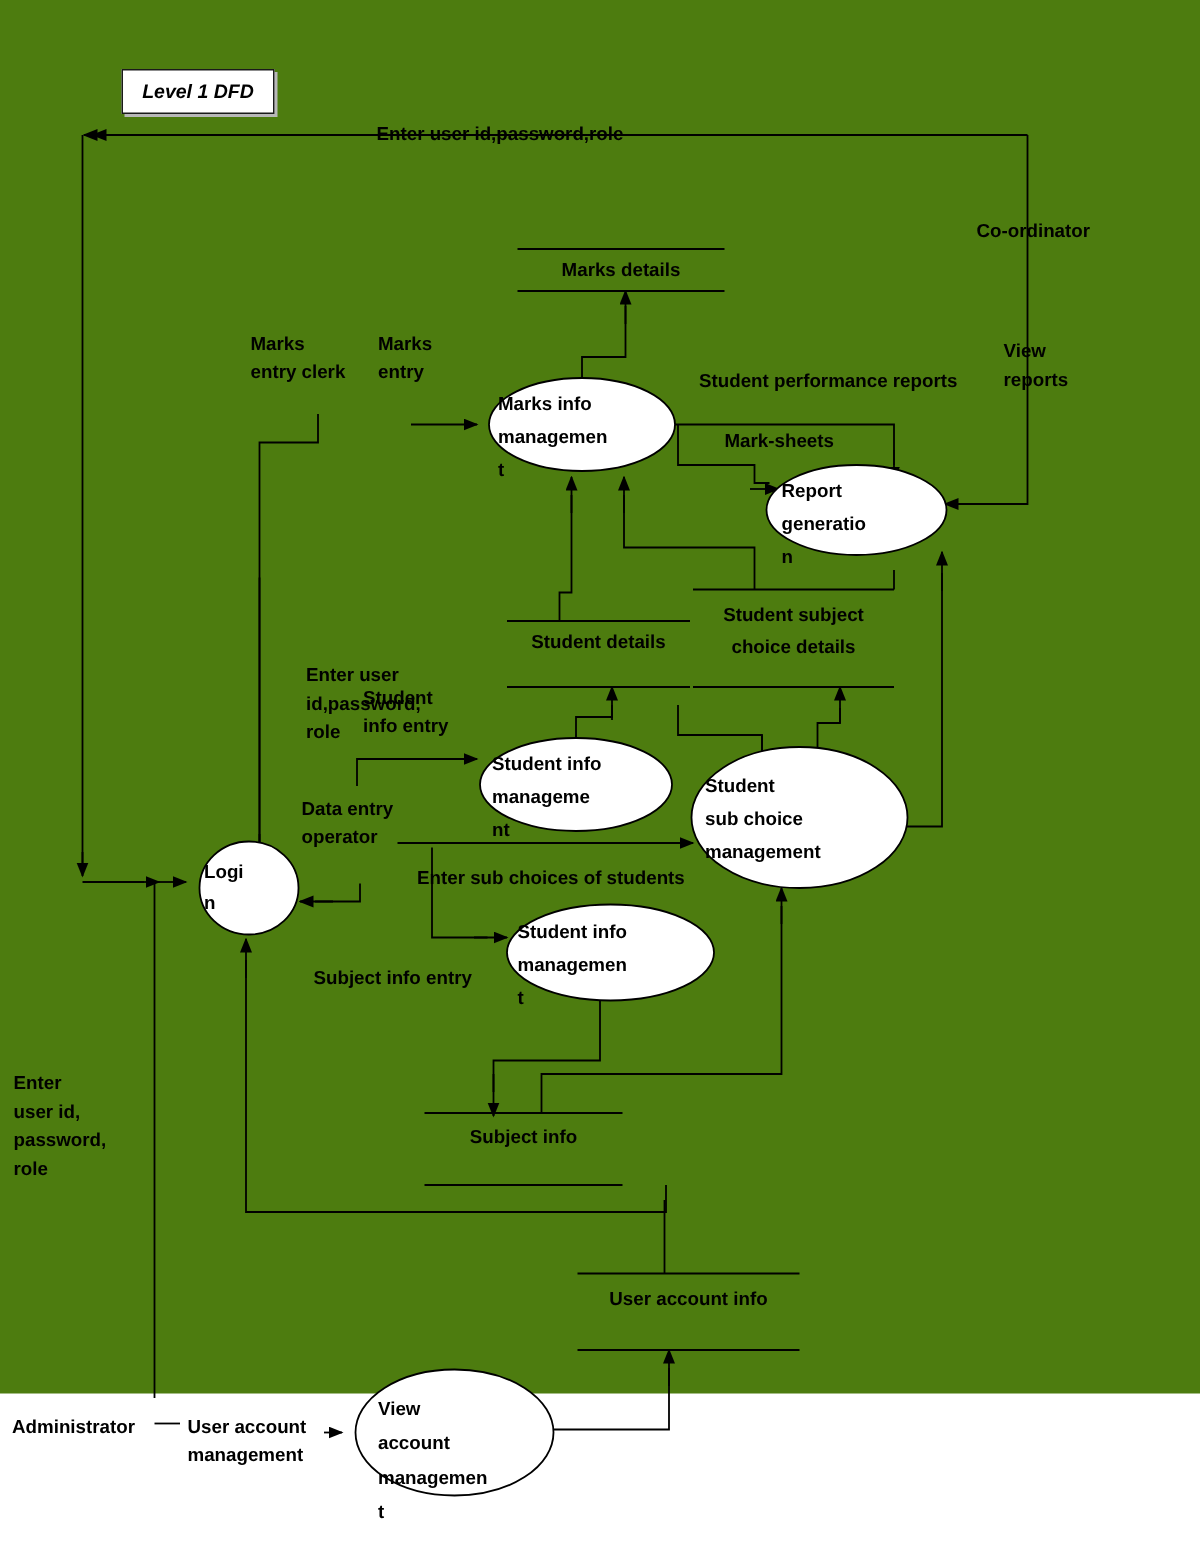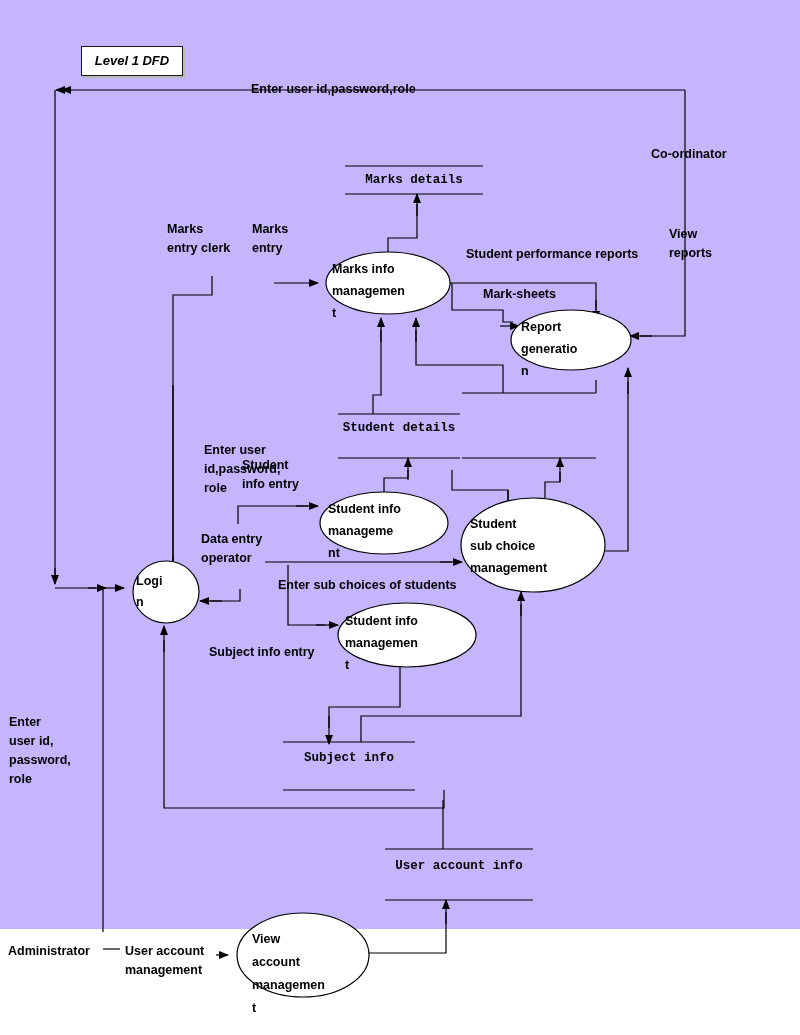--- a/index.html
+++ b/index.html
@@ -11,21 +11,21 @@
     width: 800px;
     height: 1035px;
     font-family: "Liberation Sans", sans-serif;
     color: #000000;
     overflow: hidden;
   }
   #diagram-root {
     position: relative;
     width: 800px;
     height: 929px;
-    background: #c4b5fd;
+    background: #4d7c0f;
   }
   svg.dfd-canvas {
     position: absolute;
     left: 0;
     top: 0;
     width: 800px;
     height: 1035px;
   }
   .lbl {
     position: absolute;
@@ -41,21 +41,21 @@
     font-family: "Liberation Sans", sans-serif;
     font-size: 12.5px;
     font-weight: 600;
     line-height: 22px;
     color: #000000;
     text-align: left;
     white-space: pre;
   }
   .store-text {
     position: absolute;
-    font-family: Liberation Mono, monospace;
+    font-family: Liberation Sans, sans-serif;
     font-size: 12.5px;
     font-weight: 600;
     line-height: 21px;
     color: #000000;
     text-align: center;
     white-space: pre;
   }
   #title-box {
     position: absolute;
     left: 81px;
@@ -278,20 +278,22 @@
 t</div>
   <div class="node-text" style="left:136px; top:571px; width:60px; line-height:21px;">Logi
 n</div>
   <div class="node-text" style="left:252px; top:928px; width:108px; text-align:left; line-height:23px;">View
 account
 managemen
 t</div>
 
   <div class="store-text" style="left:345px; top:170px; width:138px;">Marks details</div>
   <div class="store-text" style="left:338px; top:418px; width:122px;">Student details</div>
+  <div class="store-text" style="left:462px; top:400px; width:134px;">Student subject
+choice details</div>
   <div class="store-text" style="left:283px; top:748px; width:132px;">Subject info</div>
   <div class="store-text" style="left:385px; top:856px; width:148px;">User account info</div>
 
   <div class="lbl" style="left:167px; top:220px;">Marks
 entry clerk</div>
   <div class="lbl" style="left:651px; top:145px;">Co-ordinator</div>
   <div class="lbl" style="left:201px; top:530px;">Data entry
 operator</div>
   <div class="lbl" style="left:8px; top:942px;">Administrator</div>
 

